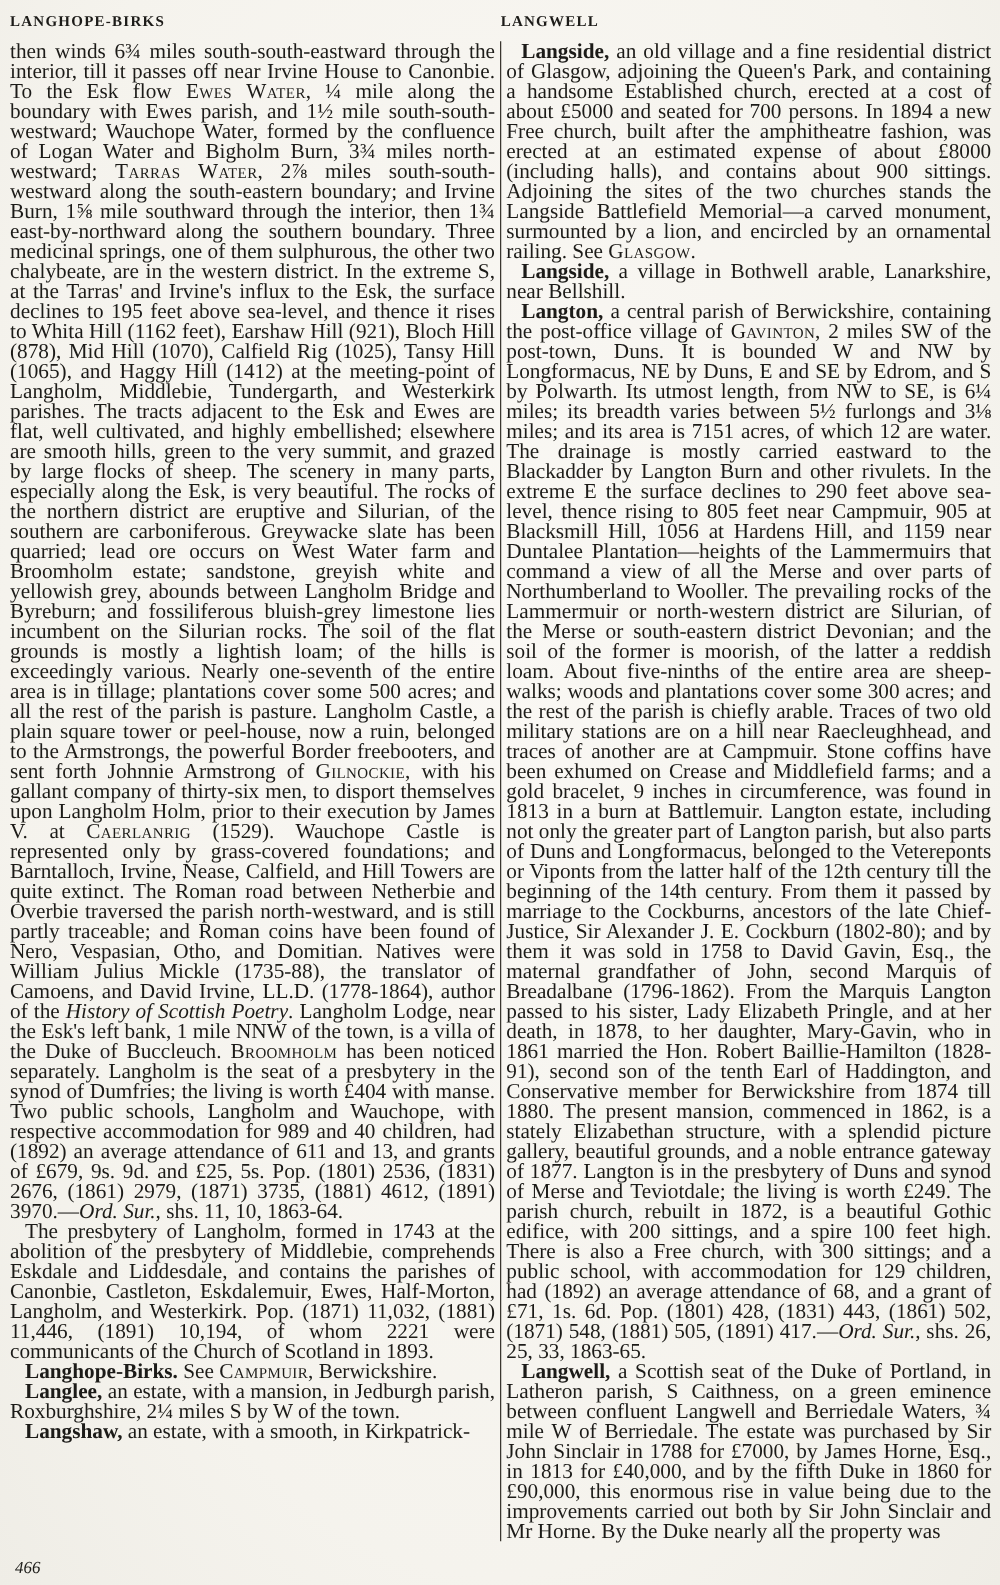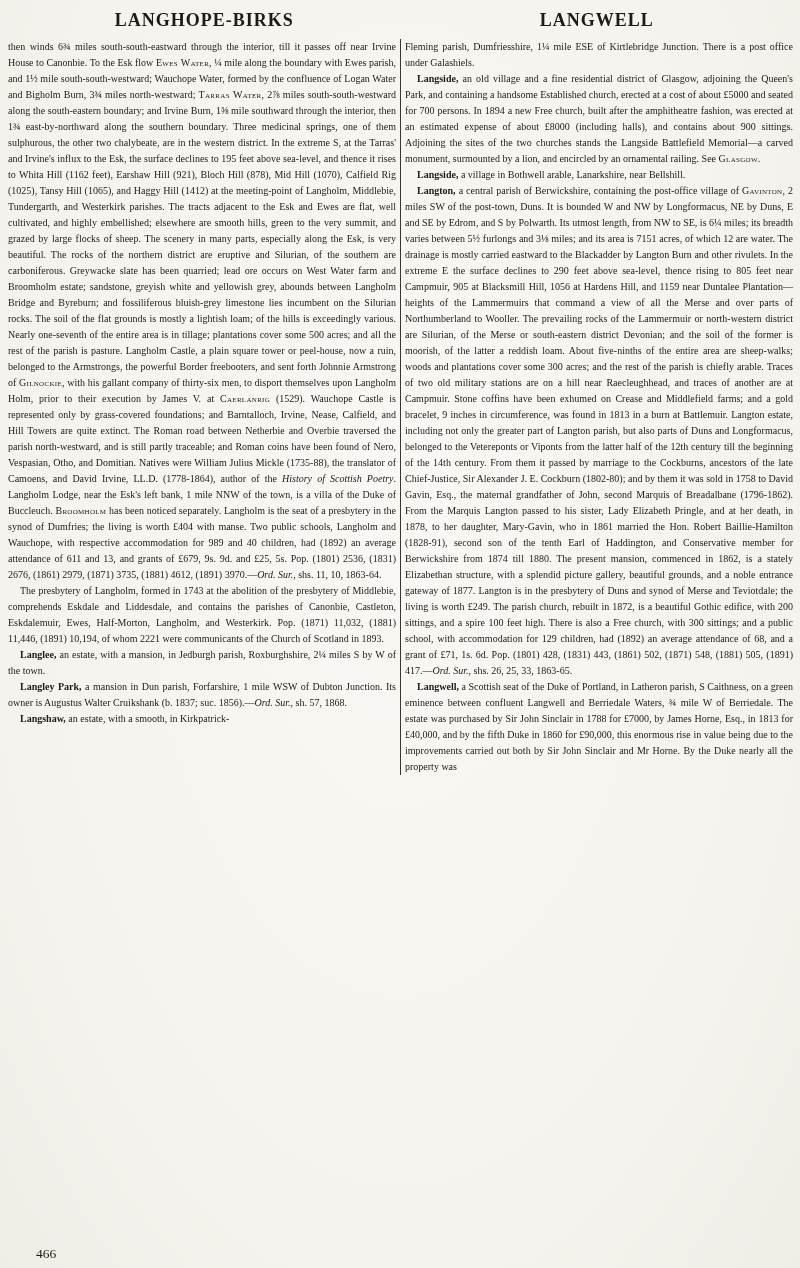--- a/index.html
+++ b/index.html
@@ -16,72 +16,71 @@
     position: relative;
     width: 800px;
     height: 1268px;
     padding: 10px 7px 0 8px;
     overflow: hidden;
     background: radial-gradient(ellipse at 50% 40%, #faf8f4 0%, #f5f3ed 70%, #efede6 100%);
   }
   .headers { display: flex; }
   .col-header {
     width: 50%;
-    text-align: center;
     font-weight: bold;
-    font-size: 18px;
+    font-size: 12px;
     letter-spacing: 1px;
   }
   .columns {
     display: flex;
     margin-top: 8px;
     align-items: stretch;
   }
   .column {
     width: 388px;
-    font-size: 10px;
+    font-size: 17px;
     line-height: 16px;
     text-align: justify;
   }
   .col-gap {
     width: 1px;
     background: #3a362f;
     margin: 0 4px;
   }
   .para { margin: 0; }
   .para.indent { text-indent: 12px; }
   .b { font-weight: bold; }
   .i { font-style: italic; }
   .sc { font-variant: small-caps; letter-spacing: 0.3px; }
   .page-number {
     position: absolute;
-    left: 36px;
+    left: 12px;
     bottom: 6px;
     font-size: 13.5px;
+    font-style: italic;
   }
 </style>
 </head>
 <body>
 
 <div class="page">
   <div class="headers">
     <div class="col-header">LANGHOPE-BIRKS</div>
     <div class="col-header">LANGWELL</div>
   </div>
   <div class="columns">
     <div class="column" id="col-left">
         <p class="para"><span>then winds 6¾ miles south-south-eastward through the interior, till it passes off near Irvine House to Canonbie. To the Esk flow </span><span class="sc">Ewes Water</span><span>, ¼ mile along the boundary with Ewes parish, and 1½ mile south-south-westward; Wauchope Water, formed by the confluence of Logan Water and Bigholm Burn, 3¾ miles north-westward; </span><span class="sc">Tarras Water</span><span>, 2⅞ miles south-south-westward along the south-eastern boundary; and Irvine Burn, 1⅝ mile southward through the interior, then 1¾ east-by-northward along the southern boundary. Three medicinal springs, one of them sulphurous, the other two chalybeate, are in the western district. In the extreme S, at the Tarras' and Irvine's influx to the Esk, the surface declines to 195 feet above sea-level, and thence it rises to Whita Hill (1162 feet), Earshaw Hill (921), Bloch Hill (878), Mid Hill (1070), Calfield Rig (1025), Tansy Hill (1065), and Haggy Hill (1412) at the meeting-point of Langholm, Middlebie, Tundergarth, and Westerkirk parishes. The tracts adjacent to the Esk and Ewes are flat, well cultivated, and highly embellished; elsewhere are smooth hills, green to the very summit, and grazed by large flocks of sheep. The scenery in many parts, especially along the Esk, is very beautiful. The rocks of the northern district are eruptive and Silurian, of the southern are carboniferous. Greywacke slate has been quarried; lead ore occurs on West Water farm and Broomholm estate; sandstone, greyish white and yellowish grey, abounds between Langholm Bridge and Byreburn; and fossiliferous bluish-grey limestone lies incumbent on the Silurian rocks. The soil of the flat grounds is mostly a lightish loam; of the hills is exceedingly various. Nearly one-seventh of the entire area is in tillage; plantations cover some 500 acres; and all the rest of the parish is pasture. Langholm Castle, a plain square tower or peel-house, now a ruin, belonged to the Armstrongs, the powerful Border freebooters, and sent forth Johnnie Armstrong of </span><span class="sc">Gilnockie</span><span>, with his gallant company of thirty-six men, to disport themselves upon Langholm Holm, prior to their execution by James V. at </span><span class="sc">Caerlanrig</span><span> (1529). Wauchope Castle is represented only by grass-covered foundations; and Barntalloch, Irvine, Nease, Calfield, and Hill Towers are quite extinct. The Roman road between Netherbie and Overbie traversed the parish north-westward, and is still partly traceable; and Roman coins have been found of Nero, Vespasian, Otho, and Domitian. Natives were William Julius Mickle (1735-88), the translator of Camoens, and David Irvine, LL.D. (1778-1864), author of the </span><span class="i">History of Scottish Poetry</span><span>. Langholm Lodge, near the Esk's left bank, 1 mile NNW of the town, is a villa of the Duke of Buccleuch. </span><span class="sc">Broomholm</span><span> has been noticed separately. Langholm is the seat of a presbytery in the synod of Dumfries; the living is worth £404 with manse. Two public schools, Langholm and Wauchope, with respective accommodation for 989 and 40 children, had (1892) an average attendance of 611 and 13, and grants of £679, 9s. 9d. and £25, 5s. Pop. (1801) 2536, (1831) 2676, (1861) 2979, (1871) 3735, (1881) 4612, (1891) 3970.—</span><span class="i">Ord. Sur.,</span><span> shs. 11, 10, 1863-64.</span></p>
         <p class="para indent"><span>The presbytery of Langholm, formed in 1743 at the abolition of the presbytery of Middlebie, comprehends Eskdale and Liddesdale, and contains the parishes of Canonbie, Castleton, Eskdalemuir, Ewes, Half-Morton, Langholm, and Westerkirk. Pop. (1871) 11,032, (1881) 11,446, (1891) 10,194, of whom 2221 were communicants of the Church of Scotland in 1893.</span></p>
+        <p class="para indent"><span class="b">Langhope-Birks.</span><span> See </span><span class="sc">Campmuir</span><span>, Berwickshire.</span></p>
         <p class="para indent"><span class="b">Langlee,</span><span> an estate, with a mansion, in Jedburgh parish, Roxburghshire, 2¼ miles S by W of the town.</span></p>
-        <p class="para indent"><span class="b">Langley Park,</span><span> a mansion in Dun parish, Forfarshire, 1 mile WSW of Dubton Junction. Its owner is Augustus Walter Cruikshank (b. 1837; suc. 1856).—</span><span class="i">Ord. Sur.,</span><span> sh. 57, 1868.</span></p>
         <p class="para indent"><span class="b">Langshaw,</span><span> an estate, with a smooth, in Kirkpatrick-</span></p>
       </div>
     <div class="col-gap"></div>
     <div class="column" id="col-right">
-        <p class="para"><span>Fleming parish, Dumfriesshire, 1¼ mile ESE of Kirtlebridge Junction. There is a post office under Galashiels.</span></p>
         <p class="para indent"><span class="b">Langside,</span><span> an old village and a fine residential district of Glasgow, adjoining the Queen's Park, and containing a handsome Established church, erected at a cost of about £5000 and seated for 700 persons. In 1894 a new Free church, built after the amphitheatre fashion, was erected at an estimated expense of about £8000 (including halls), and contains about 900 sittings. Adjoining the sites of the two churches stands the Langside Battlefield Memorial—a carved monument, surmounted by a lion, and encircled by an ornamental railing. See </span><span class="sc">Glasgow</span><span>.</span></p>
         <p class="para indent"><span class="b">Langside,</span><span> a village in Bothwell arable, Lanarkshire, near Bellshill.</span></p>
         <p class="para indent"><span class="b">Langton,</span><span> a central parish of Berwickshire, containing the post-office village of </span><span class="sc">Gavinton</span><span>, 2 miles SW of the post-town, Duns. It is bounded W and NW by Longformacus, NE by Duns, E and SE by Edrom, and S by Polwarth. Its utmost length, from NW to SE, is 6¼ miles; its breadth varies between 5½ furlongs and 3⅛ miles; and its area is 7151 acres, of which 12 are water. The drainage is mostly carried eastward to the Blackadder by Langton Burn and other rivulets. In the extreme E the surface declines to 290 feet above sea-level, thence rising to 805 feet near Campmuir, 905 at Blacksmill Hill, 1056 at Hardens Hill, and 1159 near Duntalee Plantation—heights of the Lammermuirs that command a view of all the Merse and over parts of Northumberland to Wooller. The prevailing rocks of the Lammermuir or north-western district are Silurian, of the Merse or south-eastern district Devonian; and the soil of the former is moorish, of the latter a reddish loam. About five-ninths of the entire area are sheep-walks; woods and plantations cover some 300 acres; and the rest of the parish is chiefly arable. Traces of two old military stations are on a hill near Raecleughhead, and traces of another are at Campmuir. Stone coffins have been exhumed on Crease and Middlefield farms; and a gold bracelet, 9 inches in circumference, was found in 1813 in a burn at Battlemuir. Langton estate, including not only the greater part of Langton parish, but also parts of Duns and Longformacus, belonged to the Vetereponts or Viponts from the latter half of the 12th century till the beginning of the 14th century. From them it passed by marriage to the Cockburns, ancestors of the late Chief-Justice, Sir Alexander J. E. Cockburn (1802-80); and by them it was sold in 1758 to David Gavin, Esq., the maternal grandfather of John, second Marquis of Breadalbane (1796-1862). From the Marquis Langton passed to his sister, Lady Elizabeth Pringle, and at her death, in 1878, to her daughter, Mary-Gavin, who in 1861 married the Hon. Robert Baillie-Hamilton (1828-91), second son of the tenth Earl of Haddington, and Conservative member for Berwickshire from 1874 till 1880. The present mansion, commenced in 1862, is a stately Elizabethan structure, with a splendid picture gallery, beautiful grounds, and a noble entrance gateway of 1877. Langton is in the presbytery of Duns and synod of Merse and Teviotdale; the living is worth £249. The parish church, rebuilt in 1872, is a beautiful Gothic edifice, with 200 sittings, and a spire 100 feet high. There is also a Free church, with 300 sittings; and a public school, with accommodation for 129 children, had (1892) an average attendance of 68, and a grant of £71, 1s. 6d. Pop. (1801) 428, (1831) 443, (1861) 502, (1871) 548, (1881) 505, (1891) 417.—</span><span class="i">Ord. Sur.,</span><span> shs. 26, 25, 33, 1863-65.</span></p>
         <p class="para indent"><span class="b">Langwell,</span><span> a Scottish seat of the Duke of Portland, in Latheron parish, S Caithness, on a green eminence between confluent Langwell and Berriedale Waters, ¾ mile W of Berriedale. The estate was purchased by Sir John Sinclair in 1788 for £7000, by James Horne, Esq., in 1813 for £40,000, and by the fifth Duke in 1860 for £90,000, this enormous rise in value being due to the improvements carried out both by Sir John Sinclair and Mr Horne. By the Duke nearly all the property was</span></p>
       </div>
   </div>
   <div class="page-number">466</div>
 </div>
 
 </body></html>

